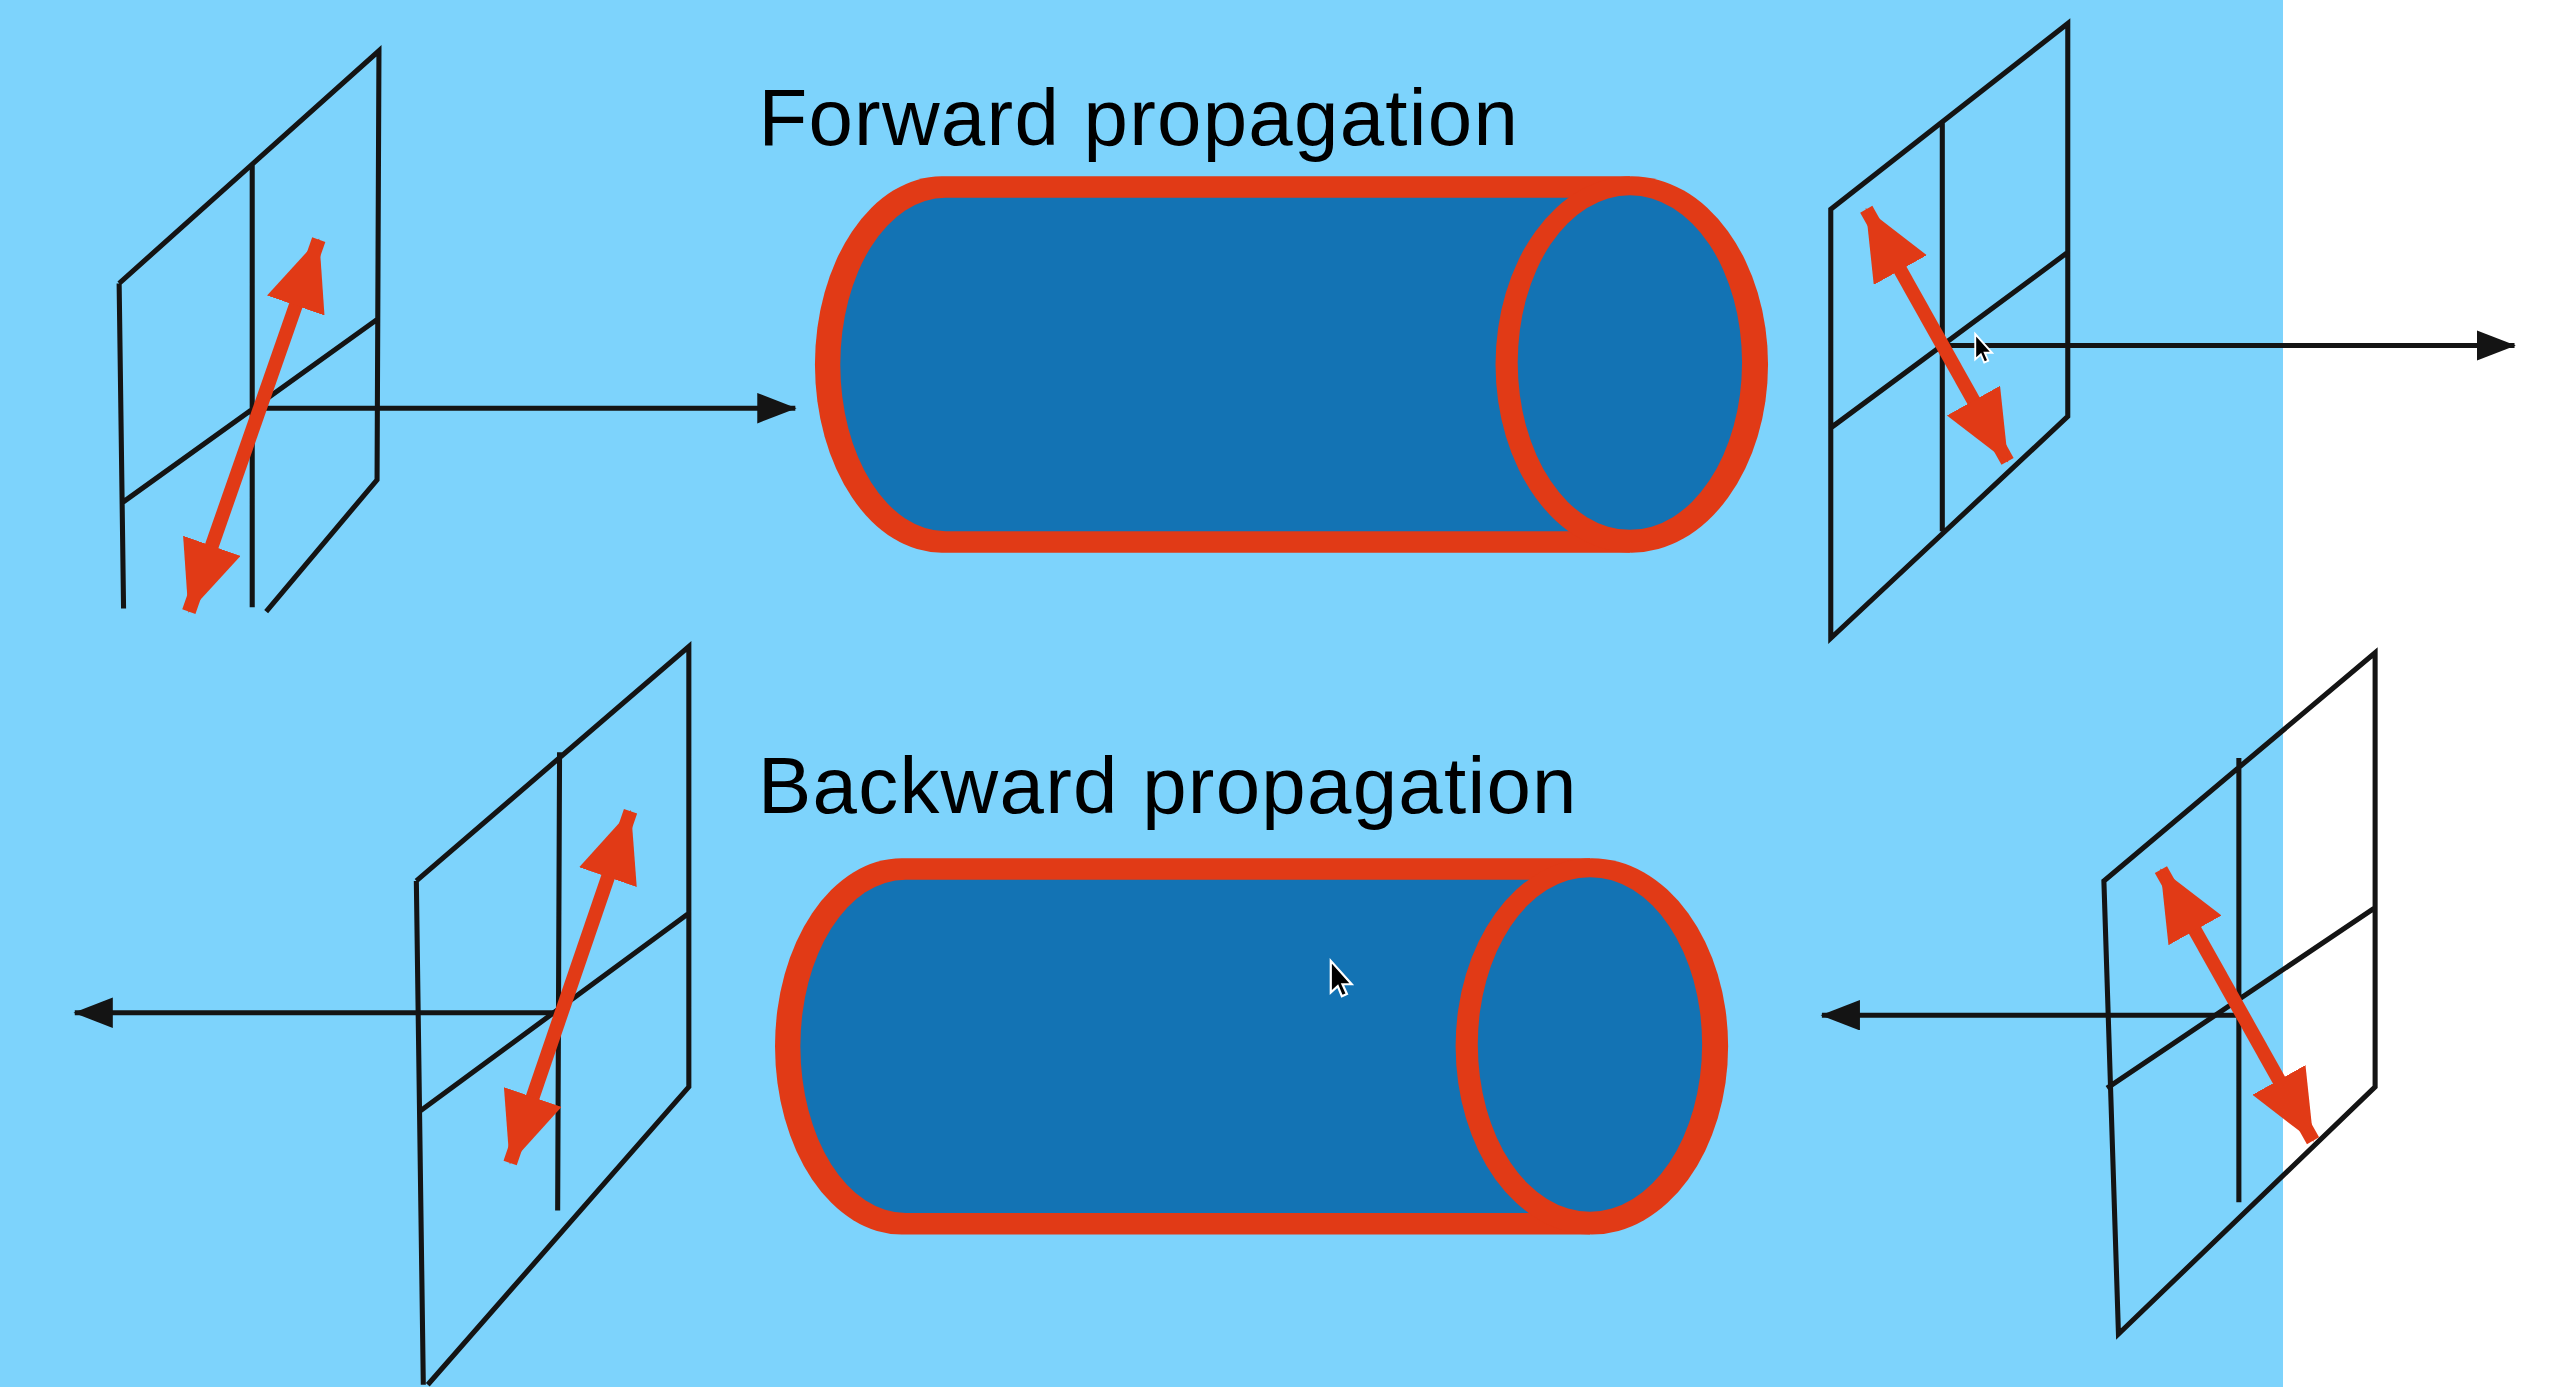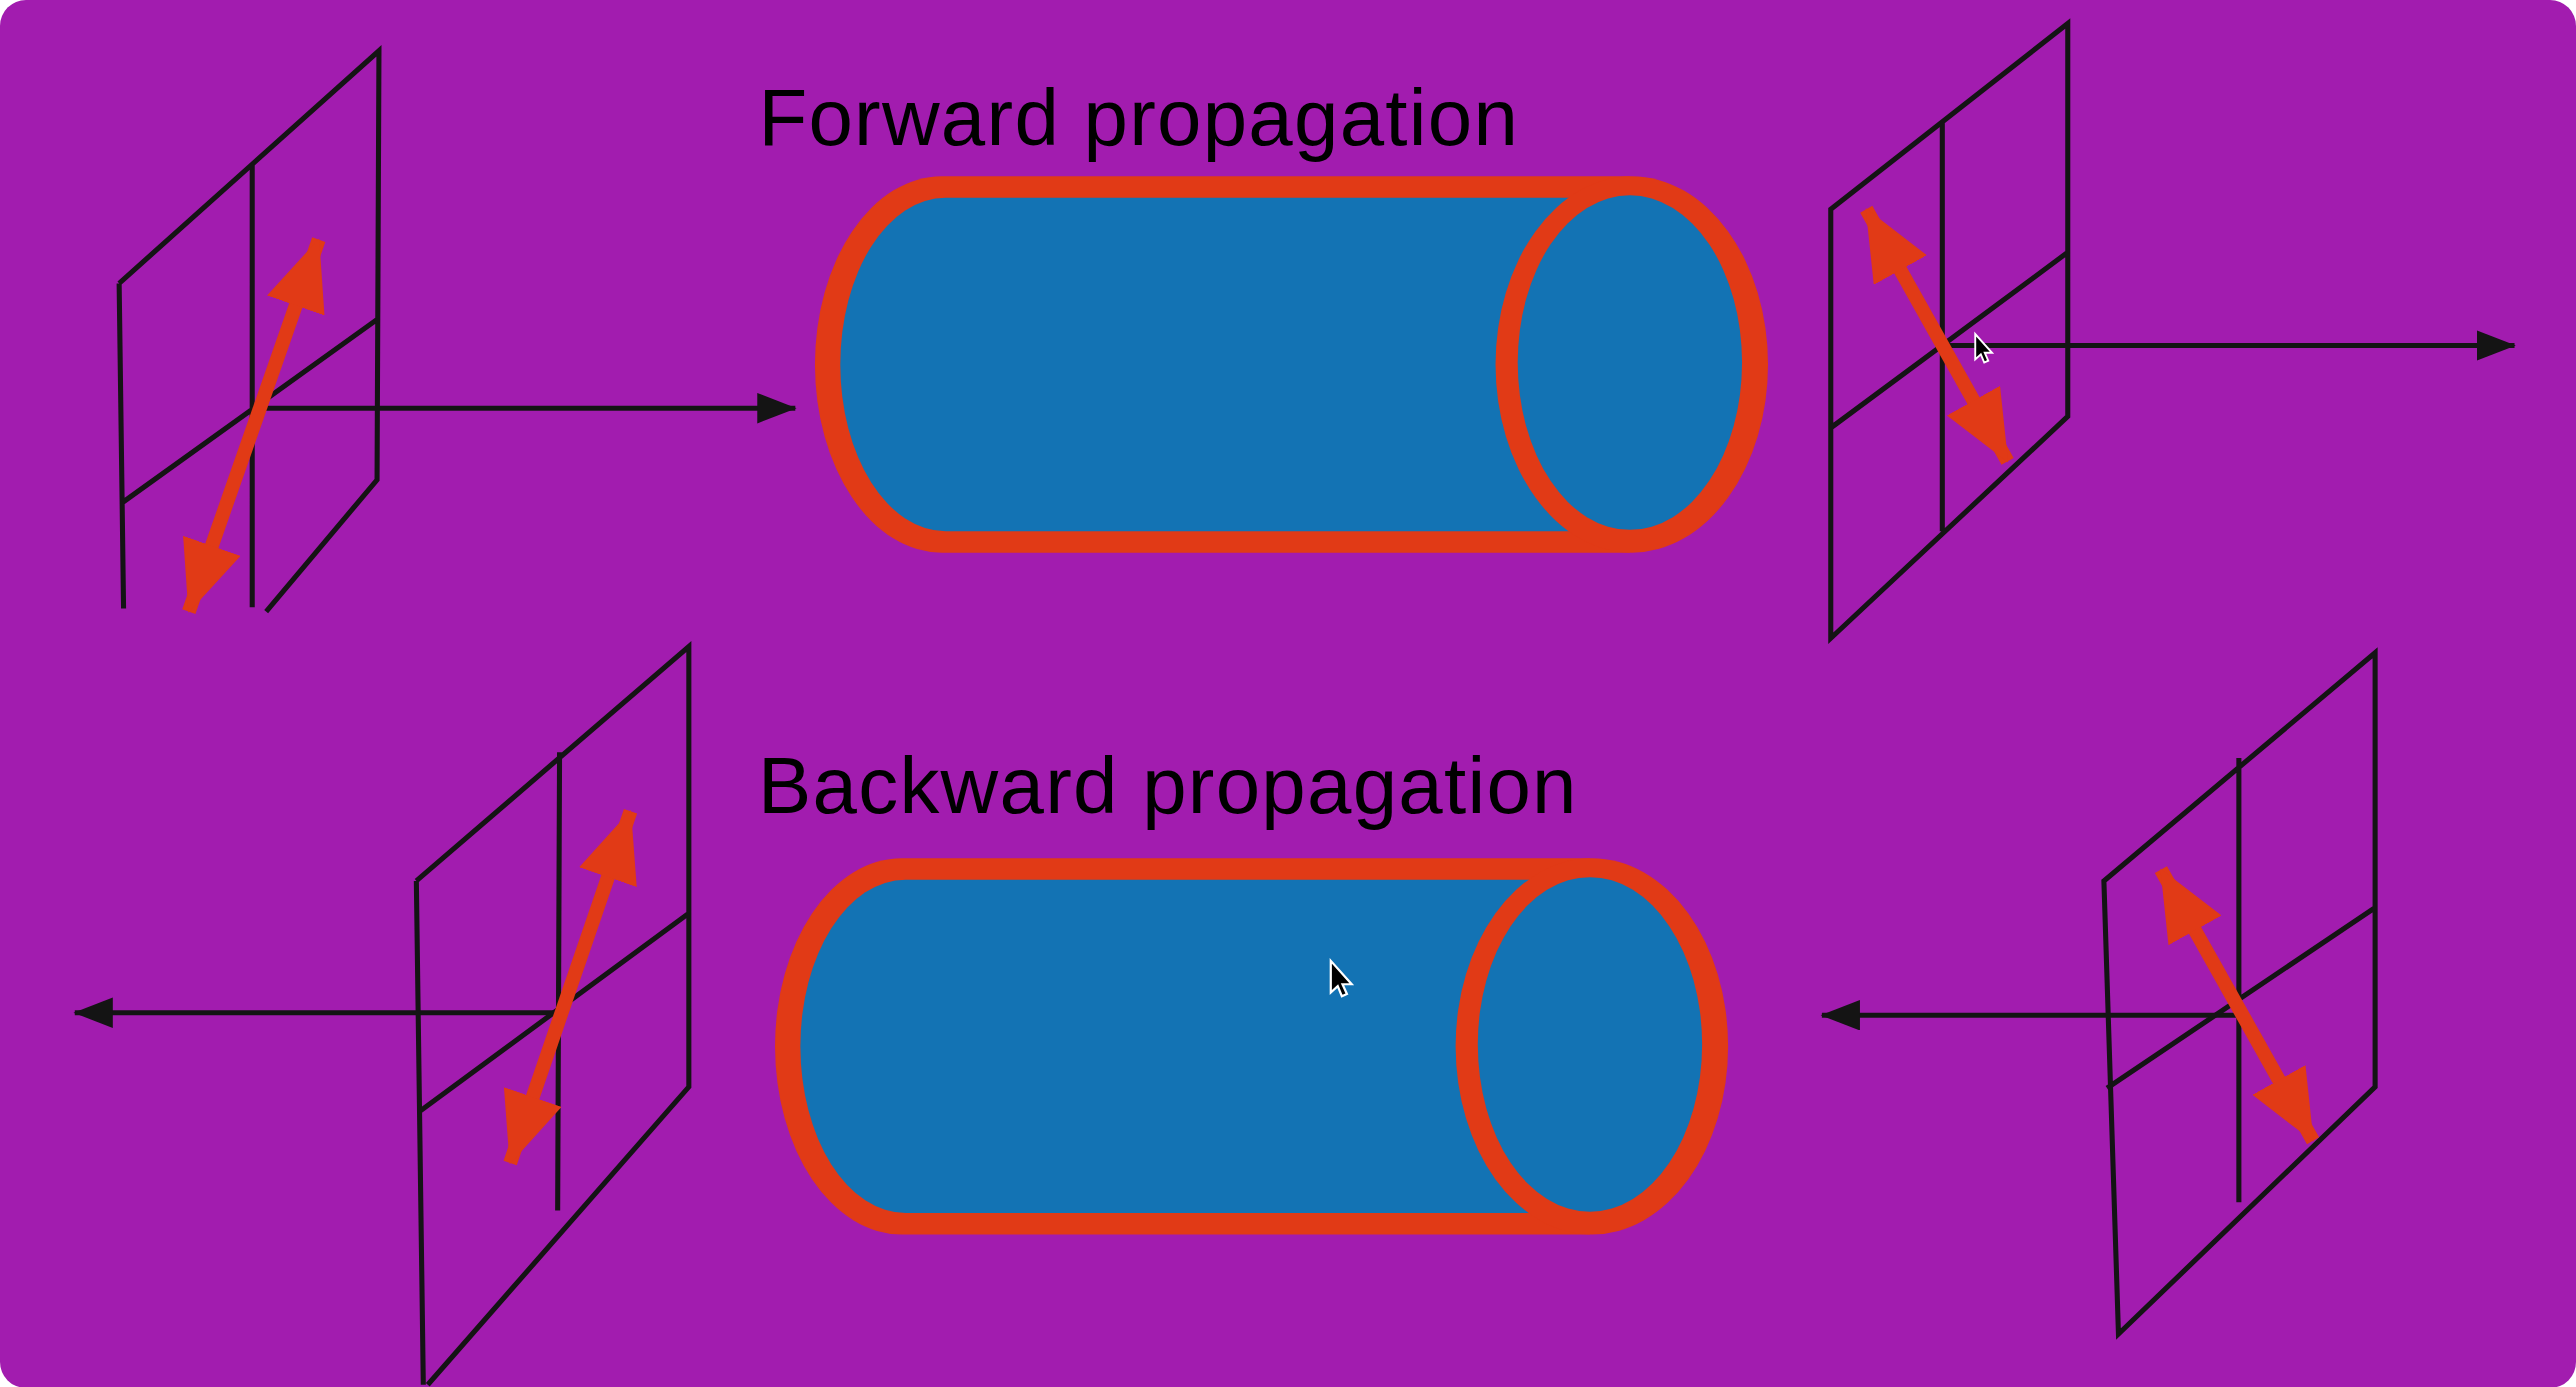--- a/index.html
+++ b/index.html
@@ -5,24 +5,23 @@
   html, body {
     margin: 0;
     padding: 0;
     width: 2576px;
     height: 1388px;
     background: #ffffff;
     overflow: hidden;
   }
   #stage {
     position: relative;
-    width: 2576px;
+    width: 2283px;
     height: 1388px;
-    background: #a21caf;
-    border-radius: 26px;
+    background: #7dd3fc;
   }
   svg {
     position: absolute;
     left: 0;
     top: 0;
     display: block;
   }
   svg text {
     font-family: "Liberation Sans", "DejaVu Sans", sans-serif;
     font-weight: 400;

